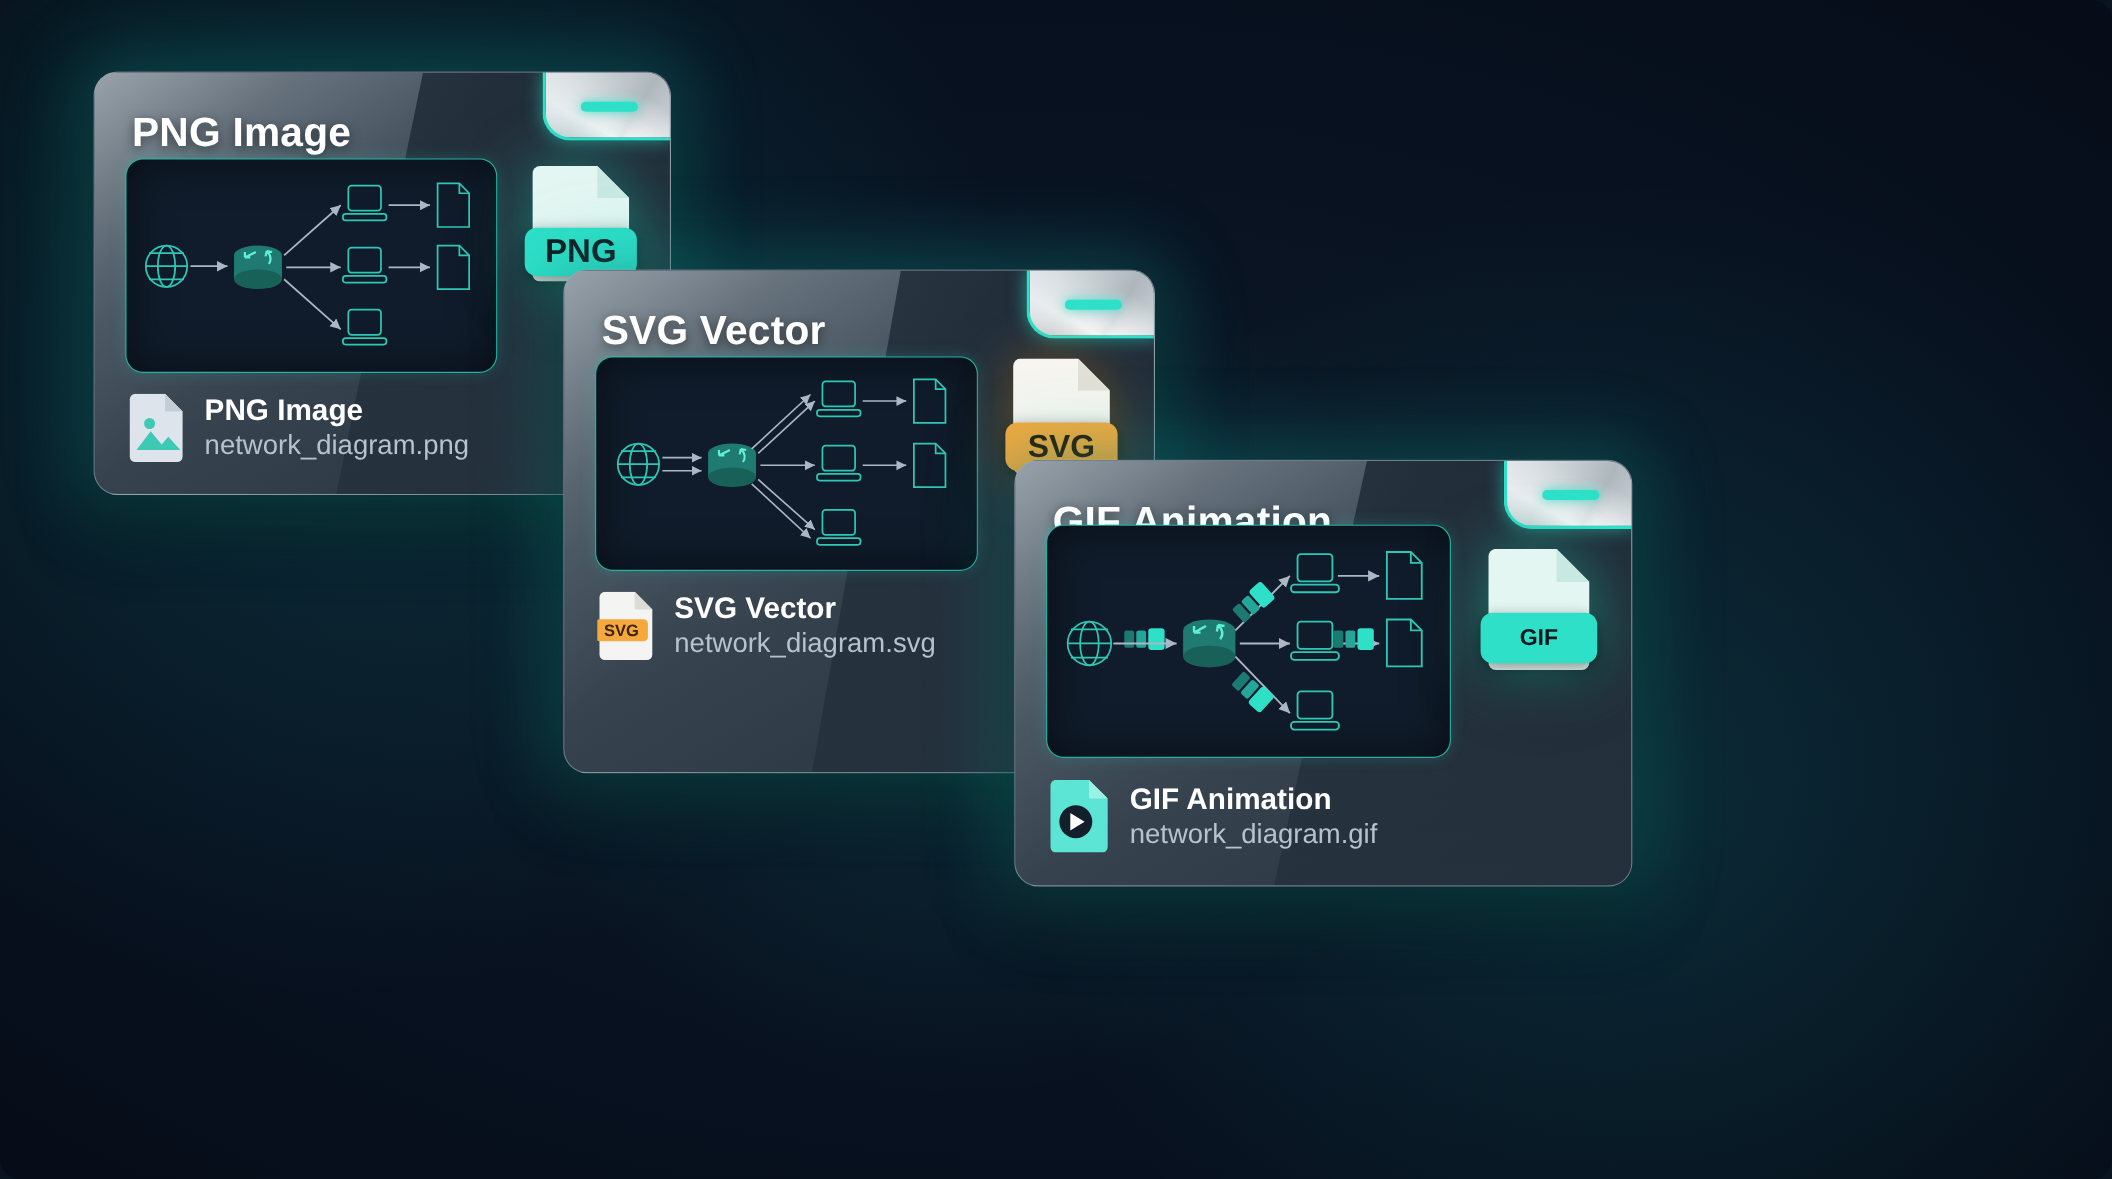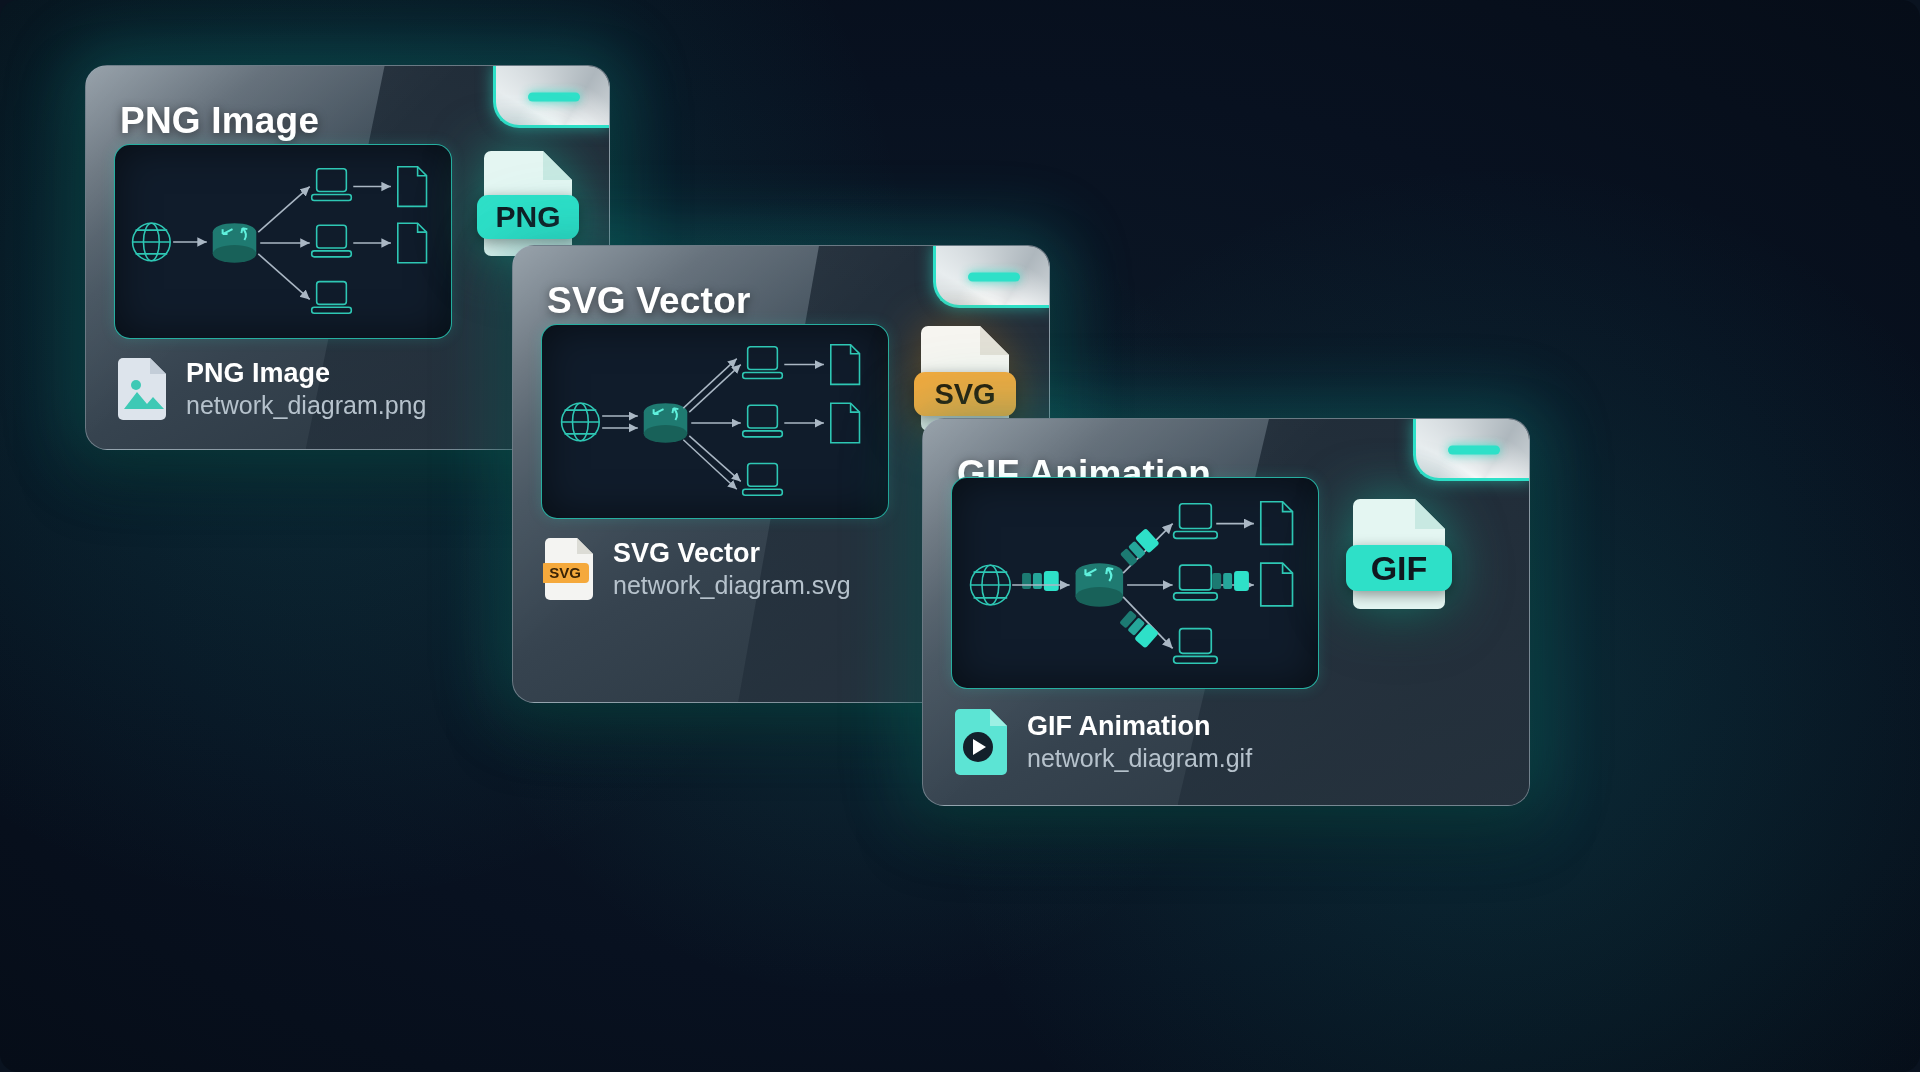--- a/index.html
+++ b/index.html
@@ -84,20 +84,21 @@
   .badge{ position:absolute; }
   .badge .doc{
     position:relative; width:100%; height:100%;
     filter:drop-shadow(0 0 26px rgba(46,224,200,.5)) drop-shadow(0 10px 18px rgba(0,0,0,.45));
   }
   .badge .chip{
     position:absolute; left:-8%; width:116%;
     display:flex; align-items:center; justify-content:center;
     border-radius:11px; font-weight:bold; color:#10181f;
     box-shadow:0 4px 14px rgba(0,0,0,.4);
+    margin-top:12px;
   }
 </style>
 </head>
 <body>
 
 <div id="stage">
 
   <div class="card" id="card-png" style="left:85px; top:65px; width:525px; height:385px;">
     <div class="wedge"></div>
     <div class="sheen"></div>
@@ -264,21 +265,21 @@
           <path d="M0 7 a7 7 0 0 1 7 -7 h52 l29 29 v69 a7 7 0 0 1 -7 7 h-74 a7 7 0 0 1 -7 -7 z" fill="#f6f5f0"></path>
           <path d="M59 0 l29 29 h-29 z" fill="#e3e0d6"></path>
         </svg>
         <div class="chip" style="top:46px; height:44px; background:#f5a93c; color:#2a1a06; font-size:29px;">
           <span>SVG</span>
         </div>
       </div>
     </div>
   </div>
 
-  <div class="card" id="card-gif" style="left:922px; top:418px; width:608px; height:388px;">
+  <div class="card" id="card-gif" style="left:922px; top:418px; width:562px; height:388px;">
     <div class="wedge"></div>
     <div class="sheen"></div>
     <div class="corner-tab">
       <div class="dash"></div>
     </div>
     <div class="card-title">GIF Animation</div>
 
     <div class="viewport" style="left:28px; top:58px; width:368px; height:212px;">
       <svg viewBox="0 0 368 212">
         <defs>
@@ -363,20 +364,20 @@
         <div class="fname">network_diagram.gif</div>
       </div>
     </div>
 
     <div class="badge" style="left:430px; top:80px; width:92px; height:110px;">
       <div class="doc">
         <svg viewBox="0 0 92 110" style="width:92px;height:110px;">
           <path d="M0 7 a7 7 0 0 1 7 -7 h55 l30 30 v73 a7 7 0 0 1 -7 7 h-78 a7 7 0 0 1 -7 -7 z" fill="#e4f6f2"></path>
           <path d="M62 0 l30 30 h-30 z" fill="#c8e9e2"></path>
         </svg>
-        <div class="chip" style="top:46px; height:46px; background:#2ee0c8; font-size:34px;">
+        <div class="chip" style="top:46px; height:46px; background:#2ee0c8; font-size:21px;">
           <span>GIF</span>
         </div>
       </div>
     </div>
   </div>
 
 </div>
 
 </body></html>

